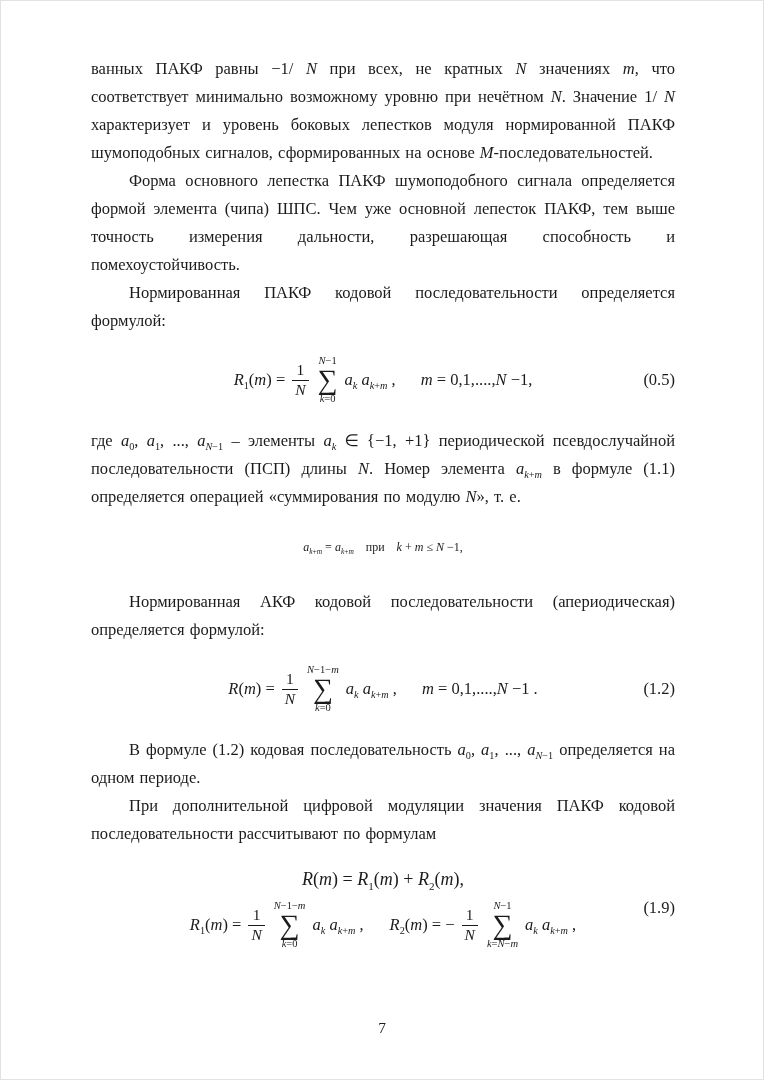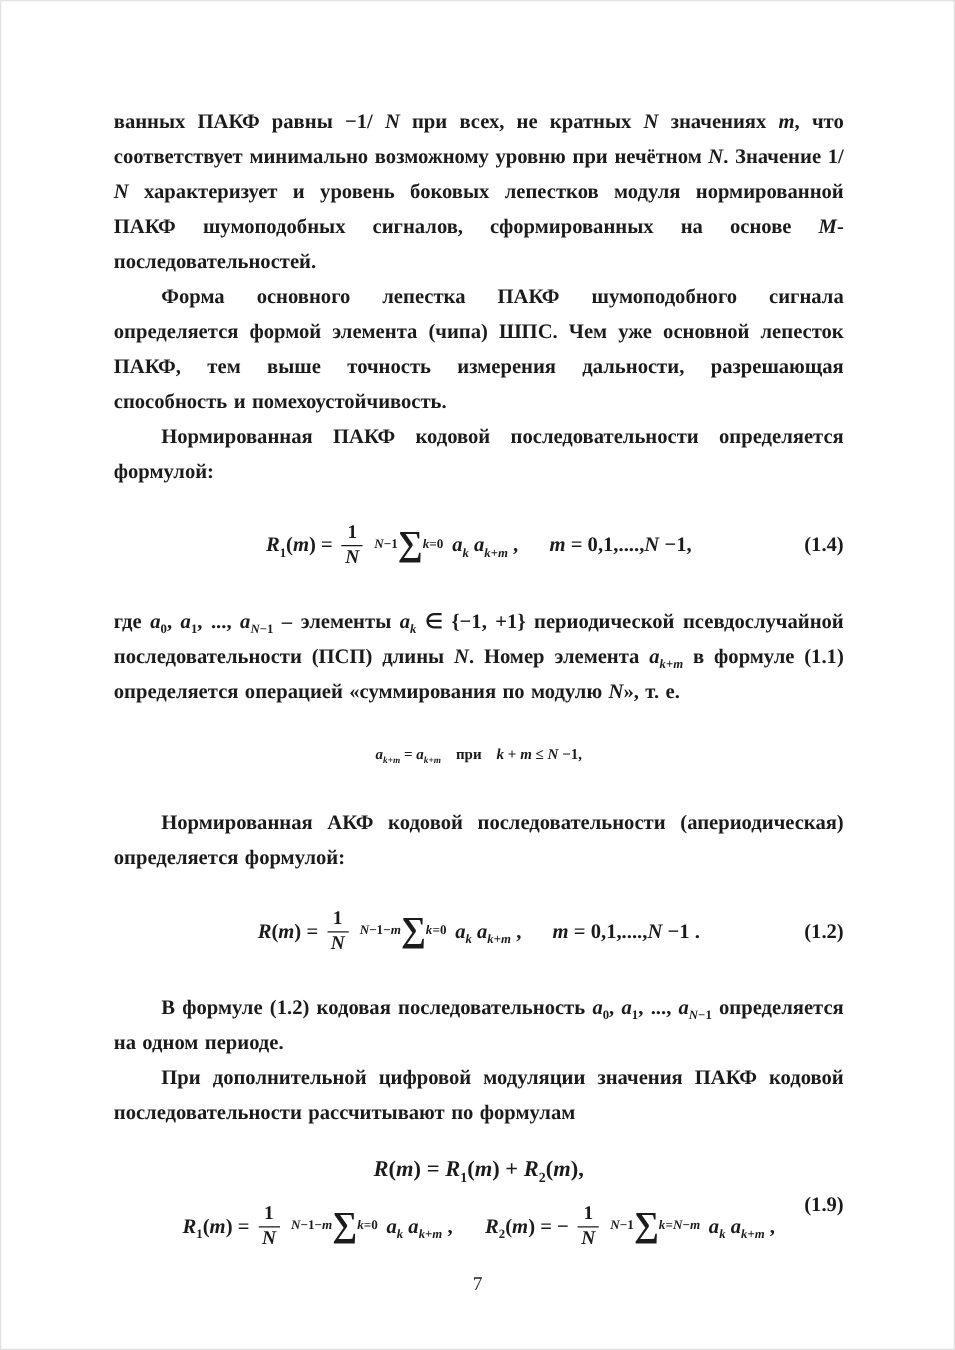--- a/index.html
+++ b/index.html
@@ -9,21 +9,21 @@
     height: 1080px;
     box-sizing: border-box;
     background: #ffffff;
     border: 1px solid #e2e2e2;
     font-family: "Liberation Serif", serif;
     color: #1b1b1b;
     display: flex;
     flex-direction: column;
     overflow: hidden;
   }
-  .content { padding: 82px 88px 0 90px; font-weight: bold; }
+  .content { padding: 54px 88px 0 90px; }
   .para {
     margin: 0;
     font-size: 16.5px;
     line-height: 28px;
     text-align: justify;
     word-spacing: 1px;
   }
   .indent { text-indent: 38px; }
   i { font-style: italic; }
   sub { font-size: 0.62em; line-height: 0; }
@@ -59,21 +59,21 @@
     align-items: center;
     line-height: 1.2;
     font-size: 15.5px;
     margin: 0 2px;
   }
   .frac .num { padding: 0 3px; }
   .frac .den { border-top: 1px solid #1b1b1b; padding: 0 3px; }
 
   .sum {
     display: inline-flex;
-    flex-direction: row;
+    flex-direction: column;
     align-items: center;
     margin: 0 2px;
   }
   .sum .lim { font-size: 10.5px; line-height: 1.15; white-space: nowrap; }
   .sum .sigma { font-size: 28px; line-height: 0.9; }
 
   .cond {
     text-align: center;
     font-size: 12px;
     line-height: 29px;
@@ -118,21 +118,21 @@
           <span class="den"><i>N</i></span>
         </span>
         <span class="sum">
           <span class="lim"><i>N</i>−1</span>
           <span class="sigma">∑</span>
           <span class="lim"><i>k</i>=0</span>
         </span>
         <span><i>a</i><sub><i>k</i></sub> <i>a</i><sub><i>k</i>+<i>m</i></sub> ,</span>
         <span class="tail"><i>m</i> = 0,1,....,<i>N</i> −1,</span>
       </span>
-      <span class="eq-label">(1.4)</span>
+      <span class="eq-label">(0.5)</span>
     </div>
 
     <p class="para">где <i>a</i><sub>0</sub>, <i>a</i><sub>1</sub>, ..., <i>a</i><sub><i>N</i>−1</sub> – элементы <i>a</i><sub><i>k</i></sub> ∈ {−1, +1} периодической псевдослучайной последовательности (ПСП) длины <i>N</i>. Номер элемента <i>a</i><sub><i>k</i>+<i>m</i></sub> в формуле (1.1) определяется операцией «суммирования по модулю <i>N</i>», т. е.</p>
 
     <div class="cond">
       <div><i>a</i><sub><i>k</i>+<i>m</i></sub> = <i>a</i><sub><i>k</i>+<i>m</i></sub> при <i>k</i> + <i>m</i> ≤ <i>N</i> −1,</div>
     </div>
 
     <p class="para indent">Нормированная АКФ кодовой последовательности (апериодическая) определяется формулой:</p>
 

